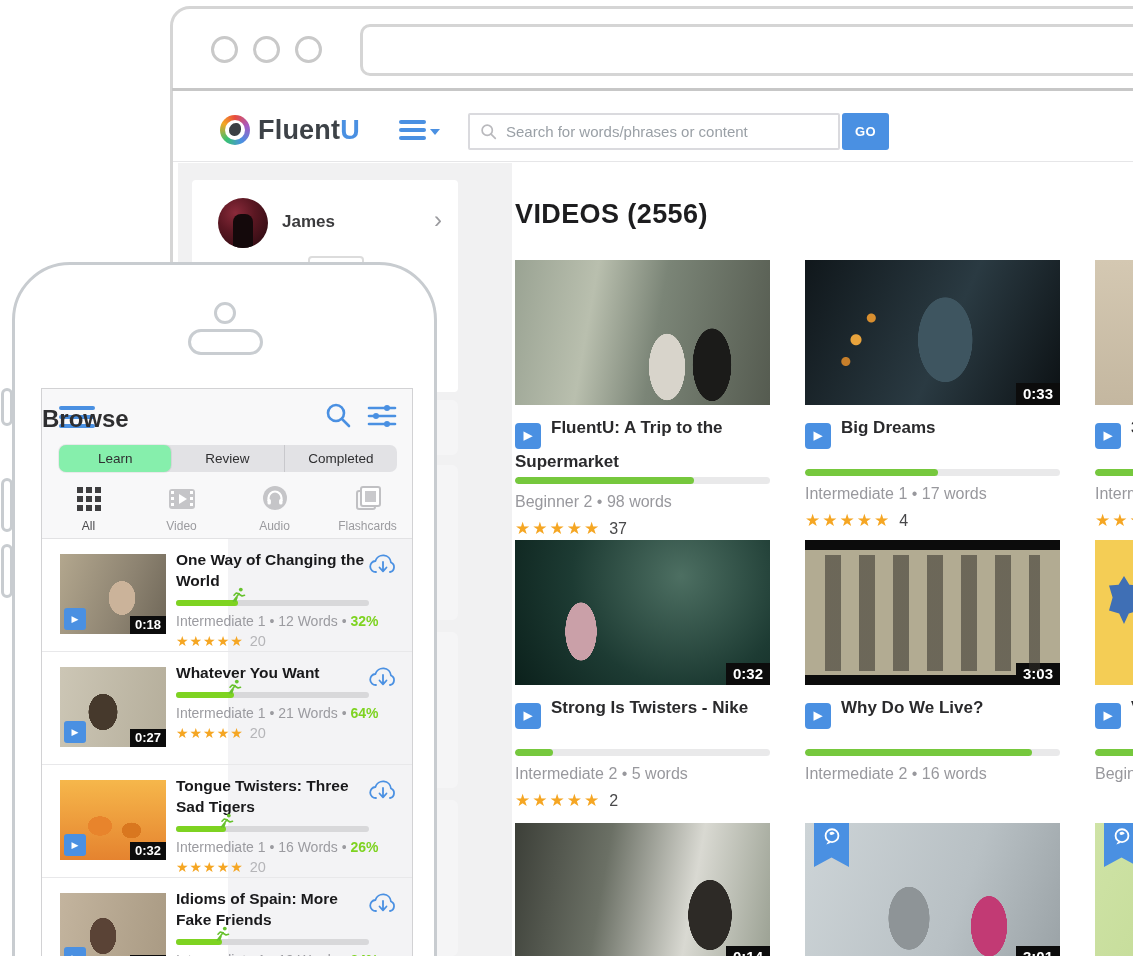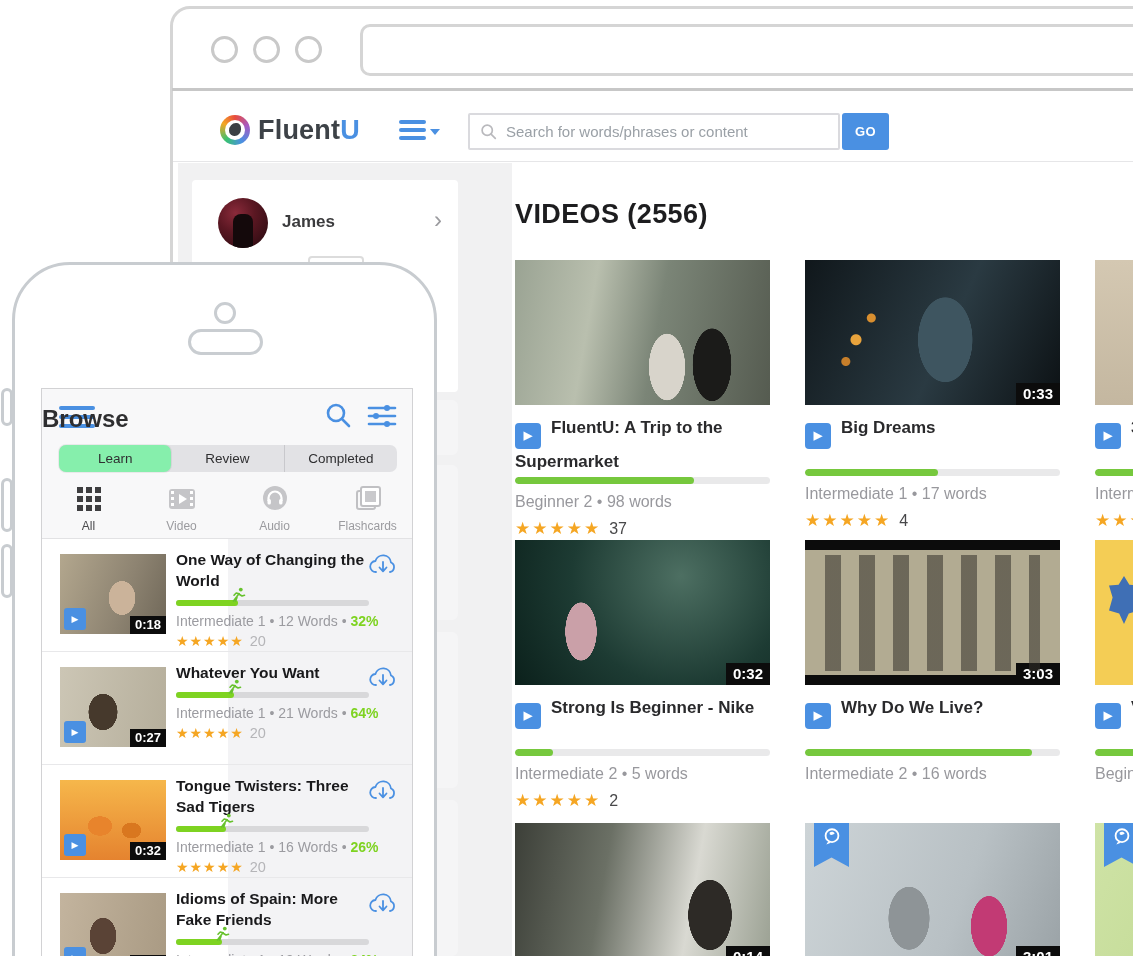--- a/index.html
+++ b/index.html
@@ -242,21 +242,21 @@
         <div class="pfill-web" style="width: 55%;"></div>
       </div>
     <div class="card-meta">Intermediate 1</div>
     <div class="card-stars"><span>★★★★★</span><span class="cnt"></span></div>
   </div>
 
   <div class="card" style="left:515px;top:540px">
     <div class="thumb t4">
         <span class="time-badge">0:32</span>
       </div>
-    <div class="card-title"><span class="play-chip">▶</span><span>Strong Is Beginner - Nike</span></div>
+    <div class="card-title"><span class="play-chip">▶</span><span>Strong Is Twisters - Nike</span></div>
     <div class="pbar">
         <div class="pfill-web" style="width: 15%;"></div>
       </div>
     <div class="card-meta">Intermediate 2  •  5 words</div>
     <div class="card-stars"><span>★★★★★</span><span class="cnt">2</span></div>
   </div>
 
   <div class="card" style="left:805px;top:540px">
     <div class="thumb t5">
         <span class="time-badge">3:03</span>

